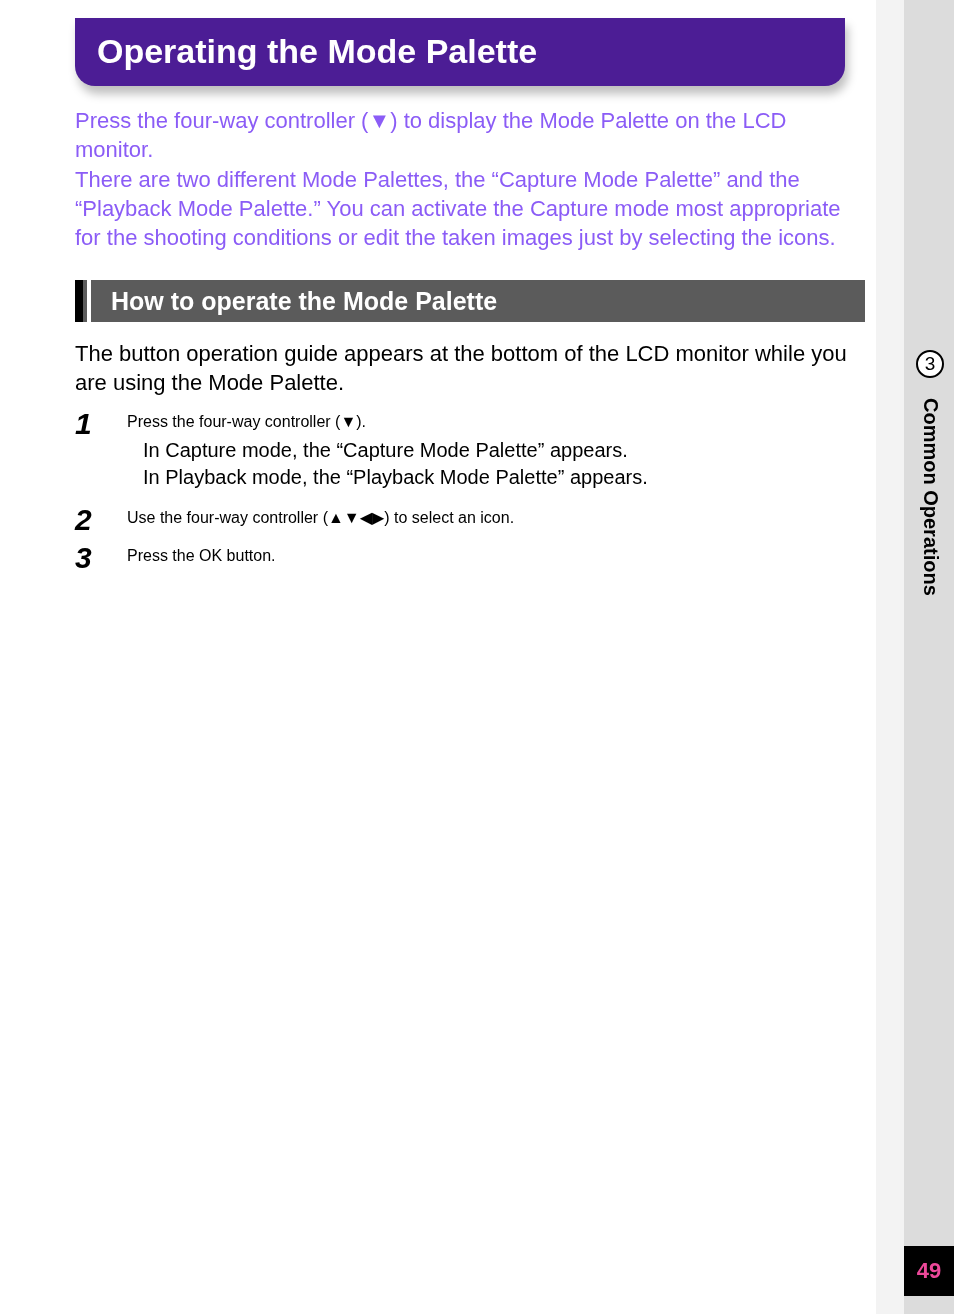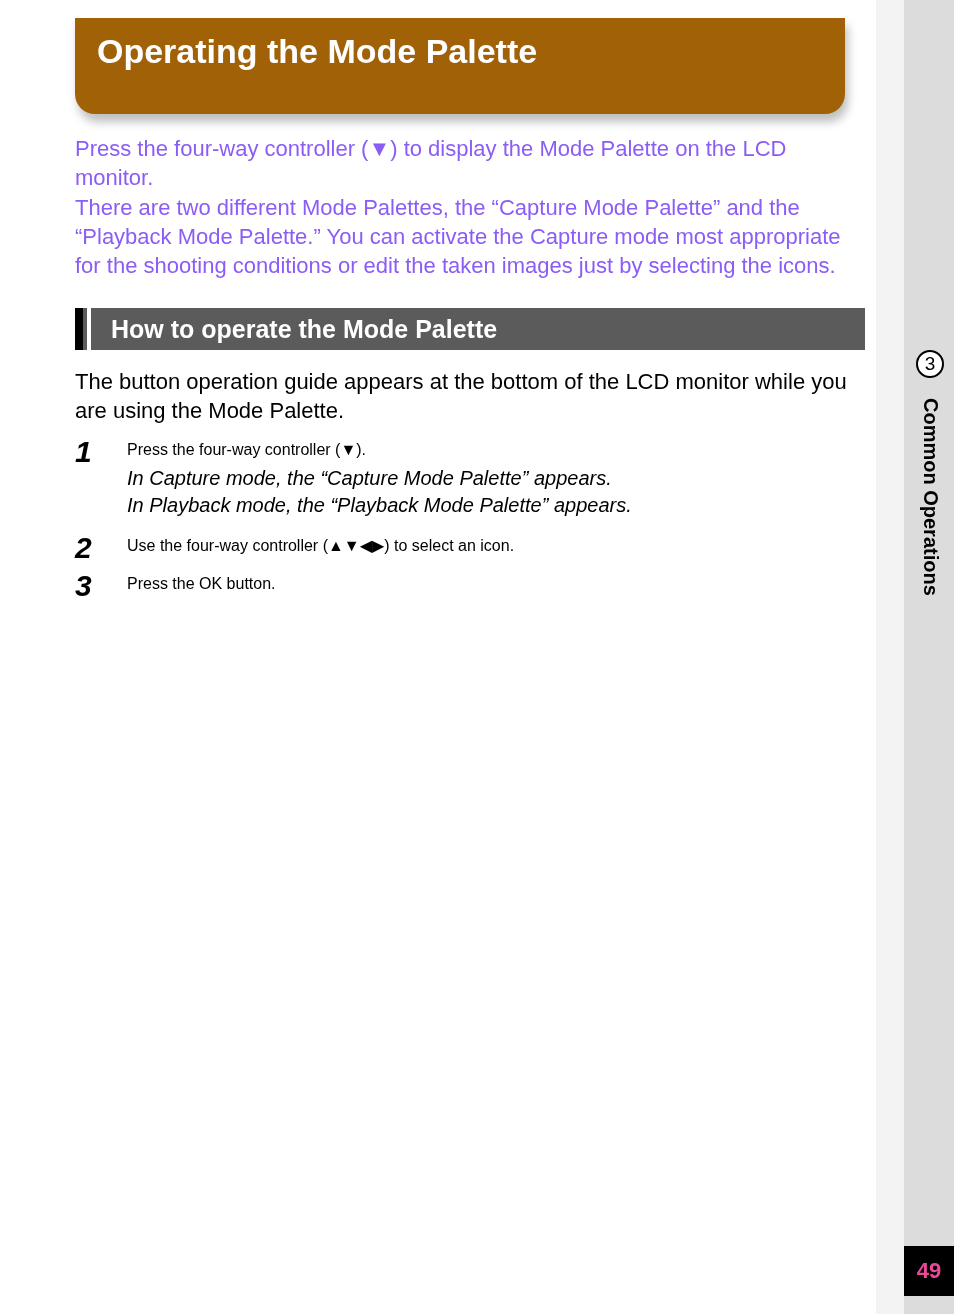--- a/index.html
+++ b/index.html
@@ -77,22 +77,22 @@
     justify-content: center;
   }
   .content {
     position: absolute;
     left: 75px;
     top: 18px;
     width: 790px;
   }
   .title-bar {
     width: 770px;
-    height: 96px;
-    background: #a16207;
+    height: 68px;
+    background: #4c1d95;
     border-radius: 0 0 20px 20px;
     box-shadow: 3px 8px 10px rgba(0,0,0,0.25);
     display: flex;
     align-items: flex-start;
     padding: 14px 22px 0 22px;
   }
   .title-bar h1 {
     margin: 0;
     color: #fff;
     font-size: 34px;
@@ -159,22 +159,21 @@
   }
   .step-title {
     font-size: 16px;
     font-weight: normal;
     line-height: 1.35;
     margin: 2px 0 4px 0;
   }
   .step-detail {
     font-size: 20px;
     line-height: 1.35;
-    margin: 0 0 10px 0;
-    font-style: italic;
+    margin: 0 0 10px 16px;
   }
 </style>
 </head>
 <body>
 
 <div class="page">
 
   <div class="right-rail">
     <div class="inner-rail"></div>
 

